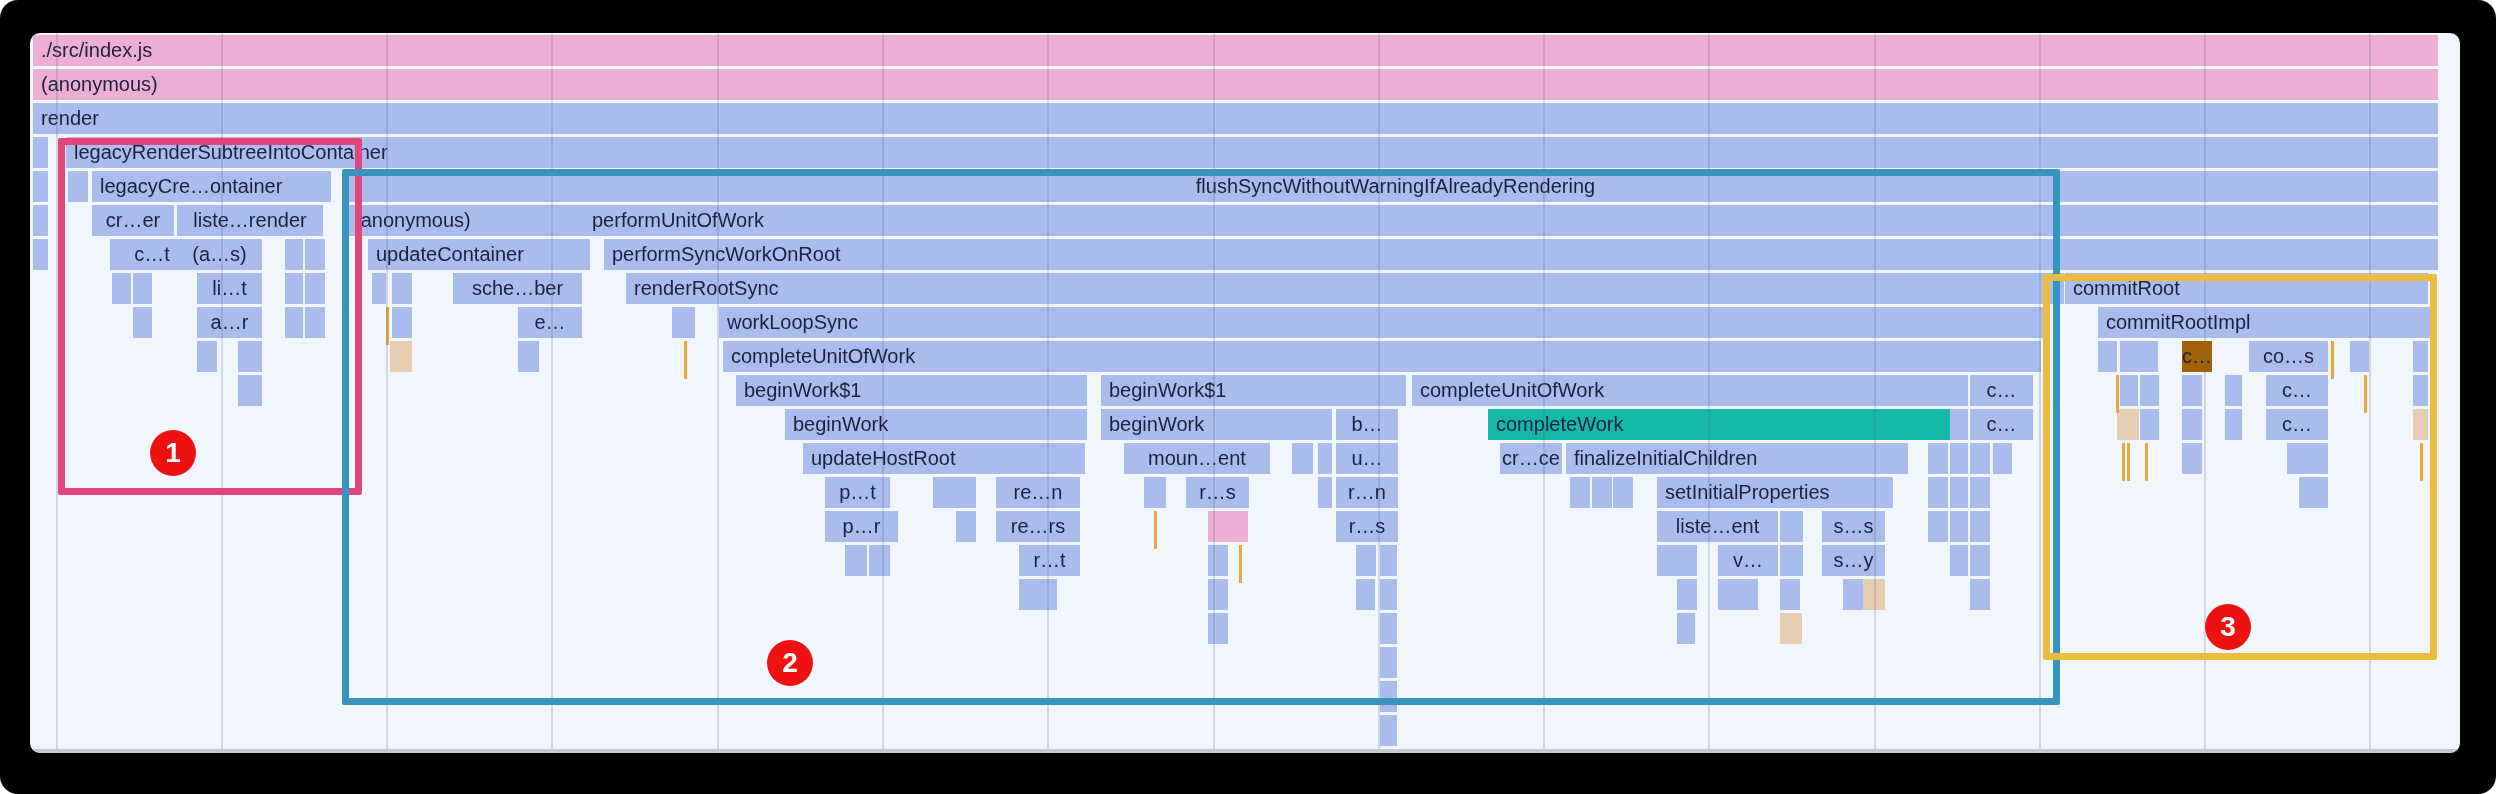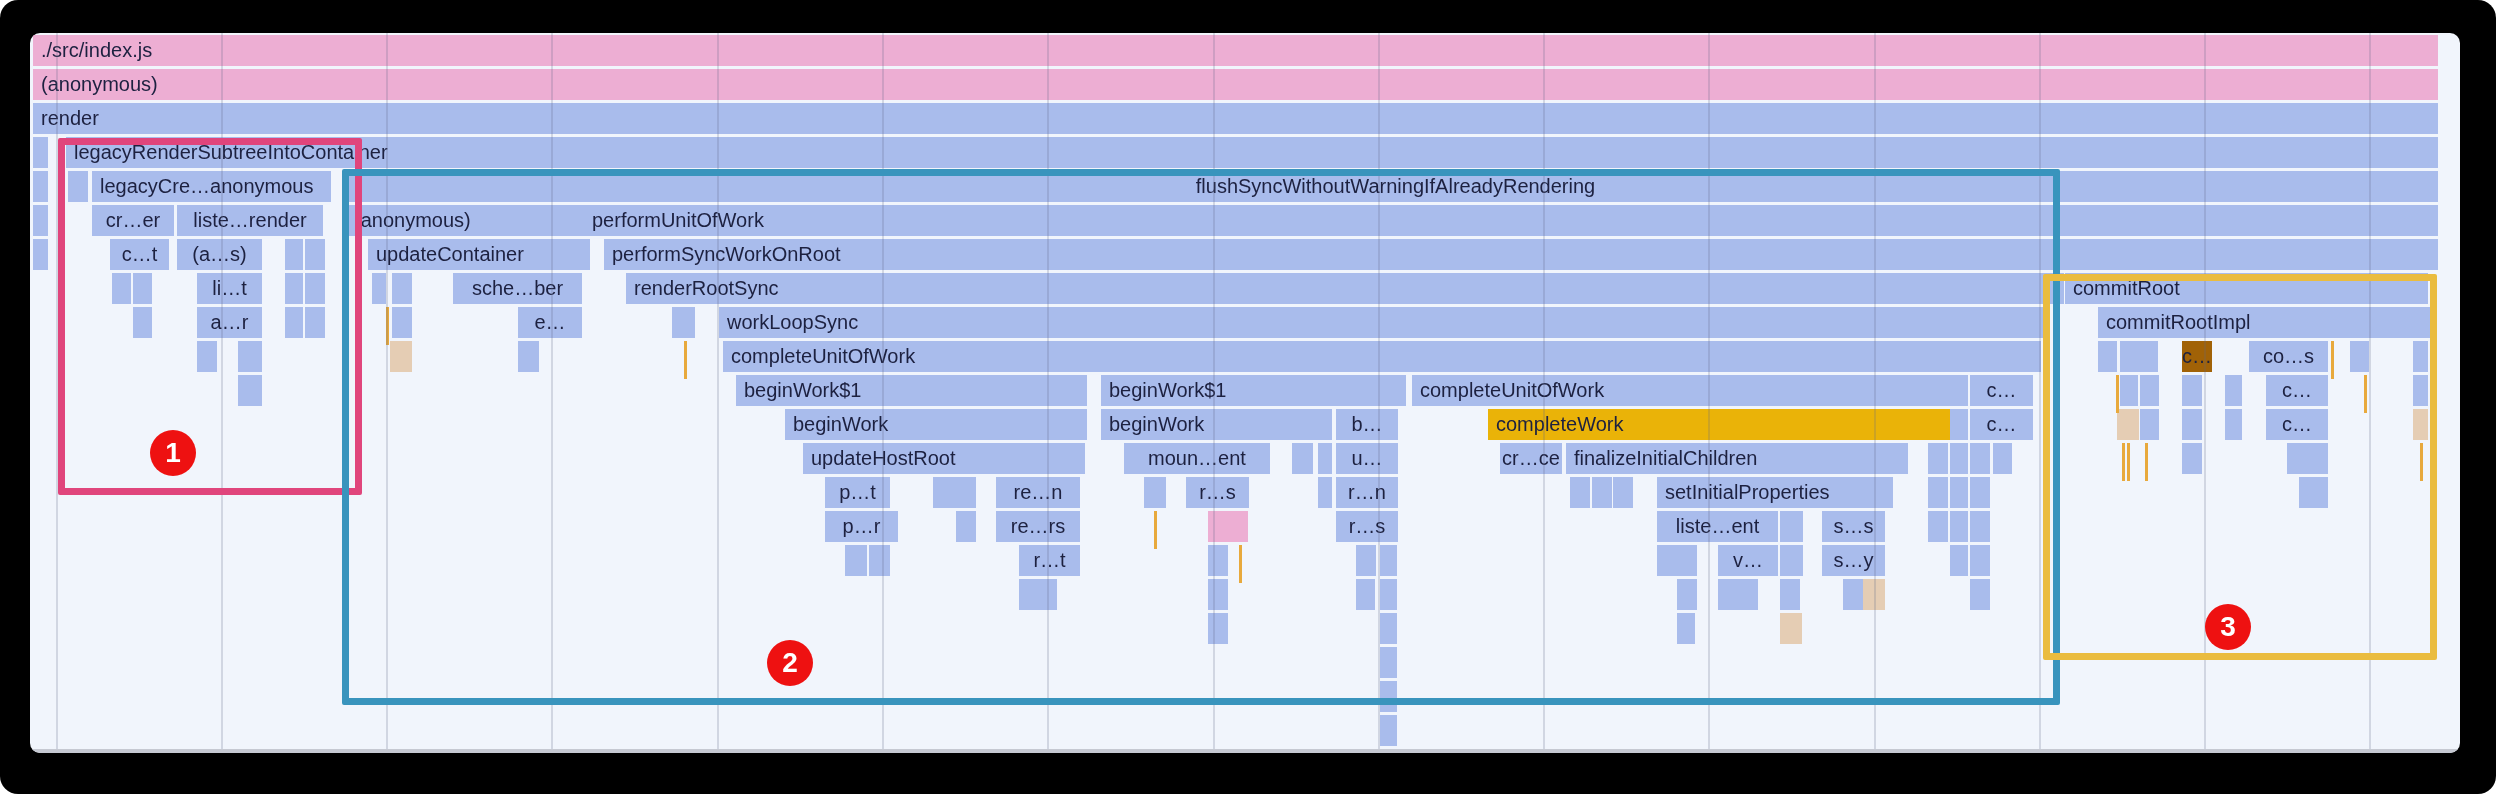--- a/index.html
+++ b/index.html
@@ -23,29 +23,29 @@
 <div id="frame">
   <div id="panel">
     <div id="bars">
         <div class="bar lab-left" style="left: 3px; top: 2px; width: 2397px; background: rgb(237, 174, 211);">./src/index.js</div>
         <div class="bar lab-left" style="left: 3px; top: 36px; width: 2397px; background: rgb(237, 174, 211);">(anonymous)</div>
         <div class="bar lab-left" style="left: 3px; top: 70px; width: 2397px; background: rgb(169, 188, 236);">render</div>
         <div class="bar " style="left: 3px; top: 104px; width: 15px; background: rgb(169, 188, 236);"></div>
         <div class="bar lab-left" style="left: 36px; top: 104px; width: 2364px; background: rgb(169, 188, 236);">legacyRenderSubtreeIntoContainer</div>
         <div class="bar " style="left: 3px; top: 138px; width: 15px; background: rgb(169, 188, 236);"></div>
         <div class="bar " style="left: 38px; top: 138px; width: 20px; background: rgb(169, 188, 236);"></div>
-        <div class="bar lab-left" style="left: 62px; top: 138px; width: 231px; background: rgb(169, 188, 236);">legacyCre…anonymous</div>
+        <div class="bar lab-left" style="left: 62px; top: 138px; width: 231px; background: rgb(169, 188, 236);">legacyCre…ontainer</div>
         <div class="bar lab-left" style="left: 315px; top: 138px; width: 2085px; background: rgb(169, 188, 236); text-align: center;">flushSyncWithoutWarningIfAlreadyRendering</div>
         <div class="bar " style="left: 3px; top: 172px; width: 15px; background: rgb(169, 188, 236);"></div>
         <div class="bar lab-center" style="left: 62px; top: 172px; width: 82px; background: rgb(169, 188, 236);">cr…er</div>
         <div class="bar lab-center" style="left: 147px; top: 172px; width: 146px; background: rgb(169, 188, 236);">liste…render</div>
         <div class="bar lab-left" style="left: 316px; top: 172px; width: 232px; background: rgb(169, 188, 236);">(anonymous)</div>
         <div class="bar lab-left" style="left: 554px; top: 172px; width: 1846px; background: rgb(169, 188, 236);">performUnitOfWork</div>
         <div class="bar " style="left: 3px; top: 206px; width: 15px; background: rgb(169, 188, 236);"></div>
-        <div class="bar lab-center" style="left: 80px; top: 206px; width: 59px; background: rgb(169, 188, 236);">c…t</div>
+        <div class="bar lab-center" style="left: 80px; top: 206px; width: 84px; background: rgb(169, 188, 236);">c…t</div>
         <div class="bar lab-center" style="left: 147px; top: 206px; width: 85px; background: rgb(169, 188, 236);">(a…s)</div>
         <div class="bar " style="left: 255px; top: 206px; width: 18px; background: rgb(169, 188, 236);"></div>
         <div class="bar " style="left: 275px; top: 206px; width: 20px; background: rgb(169, 188, 236);"></div>
         <div class="bar lab-left" style="left: 338px; top: 206px; width: 214px; background: rgb(169, 188, 236);">updateContainer</div>
         <div class="bar lab-left" style="left: 574px; top: 206px; width: 1826px; background: rgb(169, 188, 236);">performSyncWorkOnRoot</div>
         <div class="bar " style="left: 82px; top: 240px; width: 19px; background: rgb(169, 188, 236);"></div>
         <div class="bar " style="left: 103px; top: 240px; width: 19px; background: rgb(169, 188, 236);"></div>
         <div class="bar lab-center" style="left: 167px; top: 240px; width: 65px; background: rgb(169, 188, 236);">li…t</div>
         <div class="bar " style="left: 255px; top: 240px; width: 18px; background: rgb(169, 188, 236);"></div>
         <div class="bar " style="left: 275px; top: 240px; width: 20px; background: rgb(169, 188, 236);"></div>
@@ -84,21 +84,21 @@
         <div class="bar " style="left: 2090px; top: 342px; width: 18px; background: rgb(169, 188, 236);"></div>
         <div class="bar " style="left: 2110px; top: 342px; width: 19px; background: rgb(169, 188, 236);"></div>
         <div class="bar " style="left: 2152px; top: 342px; width: 20px; background: rgb(169, 188, 236);"></div>
         <div class="bar " style="left: 2195px; top: 342px; width: 17px; background: rgb(169, 188, 236);"></div>
         <div class="bar lab-center" style="left: 2236px; top: 342px; width: 62px; background: rgb(169, 188, 236);">c…</div>
         <div class="bar " style="left: 2383px; top: 342px; width: 15px; background: rgb(169, 188, 236);"></div>
         <div class="bar lab-left" style="left: 755px; top: 376px; width: 294px; background: rgb(169, 188, 236);">beginWork</div>
         <div class="bar lab-left" style="left: 1071px; top: 376px; width: 211px; background: rgb(169, 188, 236);">beginWork</div>
         <div class="bar " style="left: 1288px; top: 376px; width: 14px; background: rgb(169, 188, 236);"></div>
         <div class="bar lab-center" style="left: 1306px; top: 376px; width: 62px; background: rgb(169, 188, 236);">b…</div>
-        <div class="bar lab-left" style="left: 1458px; top: 376px; width: 460px; background: #eab308;">completeWork</div>
+        <div class="bar lab-left" style="left: 1458px; top: 376px; width: 460px; background: #14b8a6;">completeWork</div>
         <div class="bar " style="left: 1920px; top: 376px; width: 18px; background: rgb(169, 188, 236);"></div>
         <div class="bar lab-center" style="left: 1940px; top: 376px; width: 63px; background: rgb(169, 188, 236);">c…</div>
         <div class="bar " style="left: 2087px; top: 376px; width: 22px; background: rgb(229, 205, 180);"></div>
         <div class="bar " style="left: 2110px; top: 376px; width: 19px; background: rgb(169, 188, 236);"></div>
         <div class="bar " style="left: 2152px; top: 376px; width: 20px; background: rgb(169, 188, 236);"></div>
         <div class="bar " style="left: 2195px; top: 376px; width: 17px; background: rgb(169, 188, 236);"></div>
         <div class="bar lab-center" style="left: 2236px; top: 376px; width: 62px; background: rgb(169, 188, 236);">c…</div>
         <div class="bar " style="left: 2383px; top: 376px; width: 15px; background: rgb(229, 205, 180);"></div>
         <div class="bar lab-left" style="left: 773px; top: 410px; width: 274px; background: rgb(169, 188, 236);">updateHostRoot</div>
         <div class="bar lab-center" style="left: 1094px; top: 410px; width: 146px; background: rgb(169, 188, 236);">moun…ent</div>

